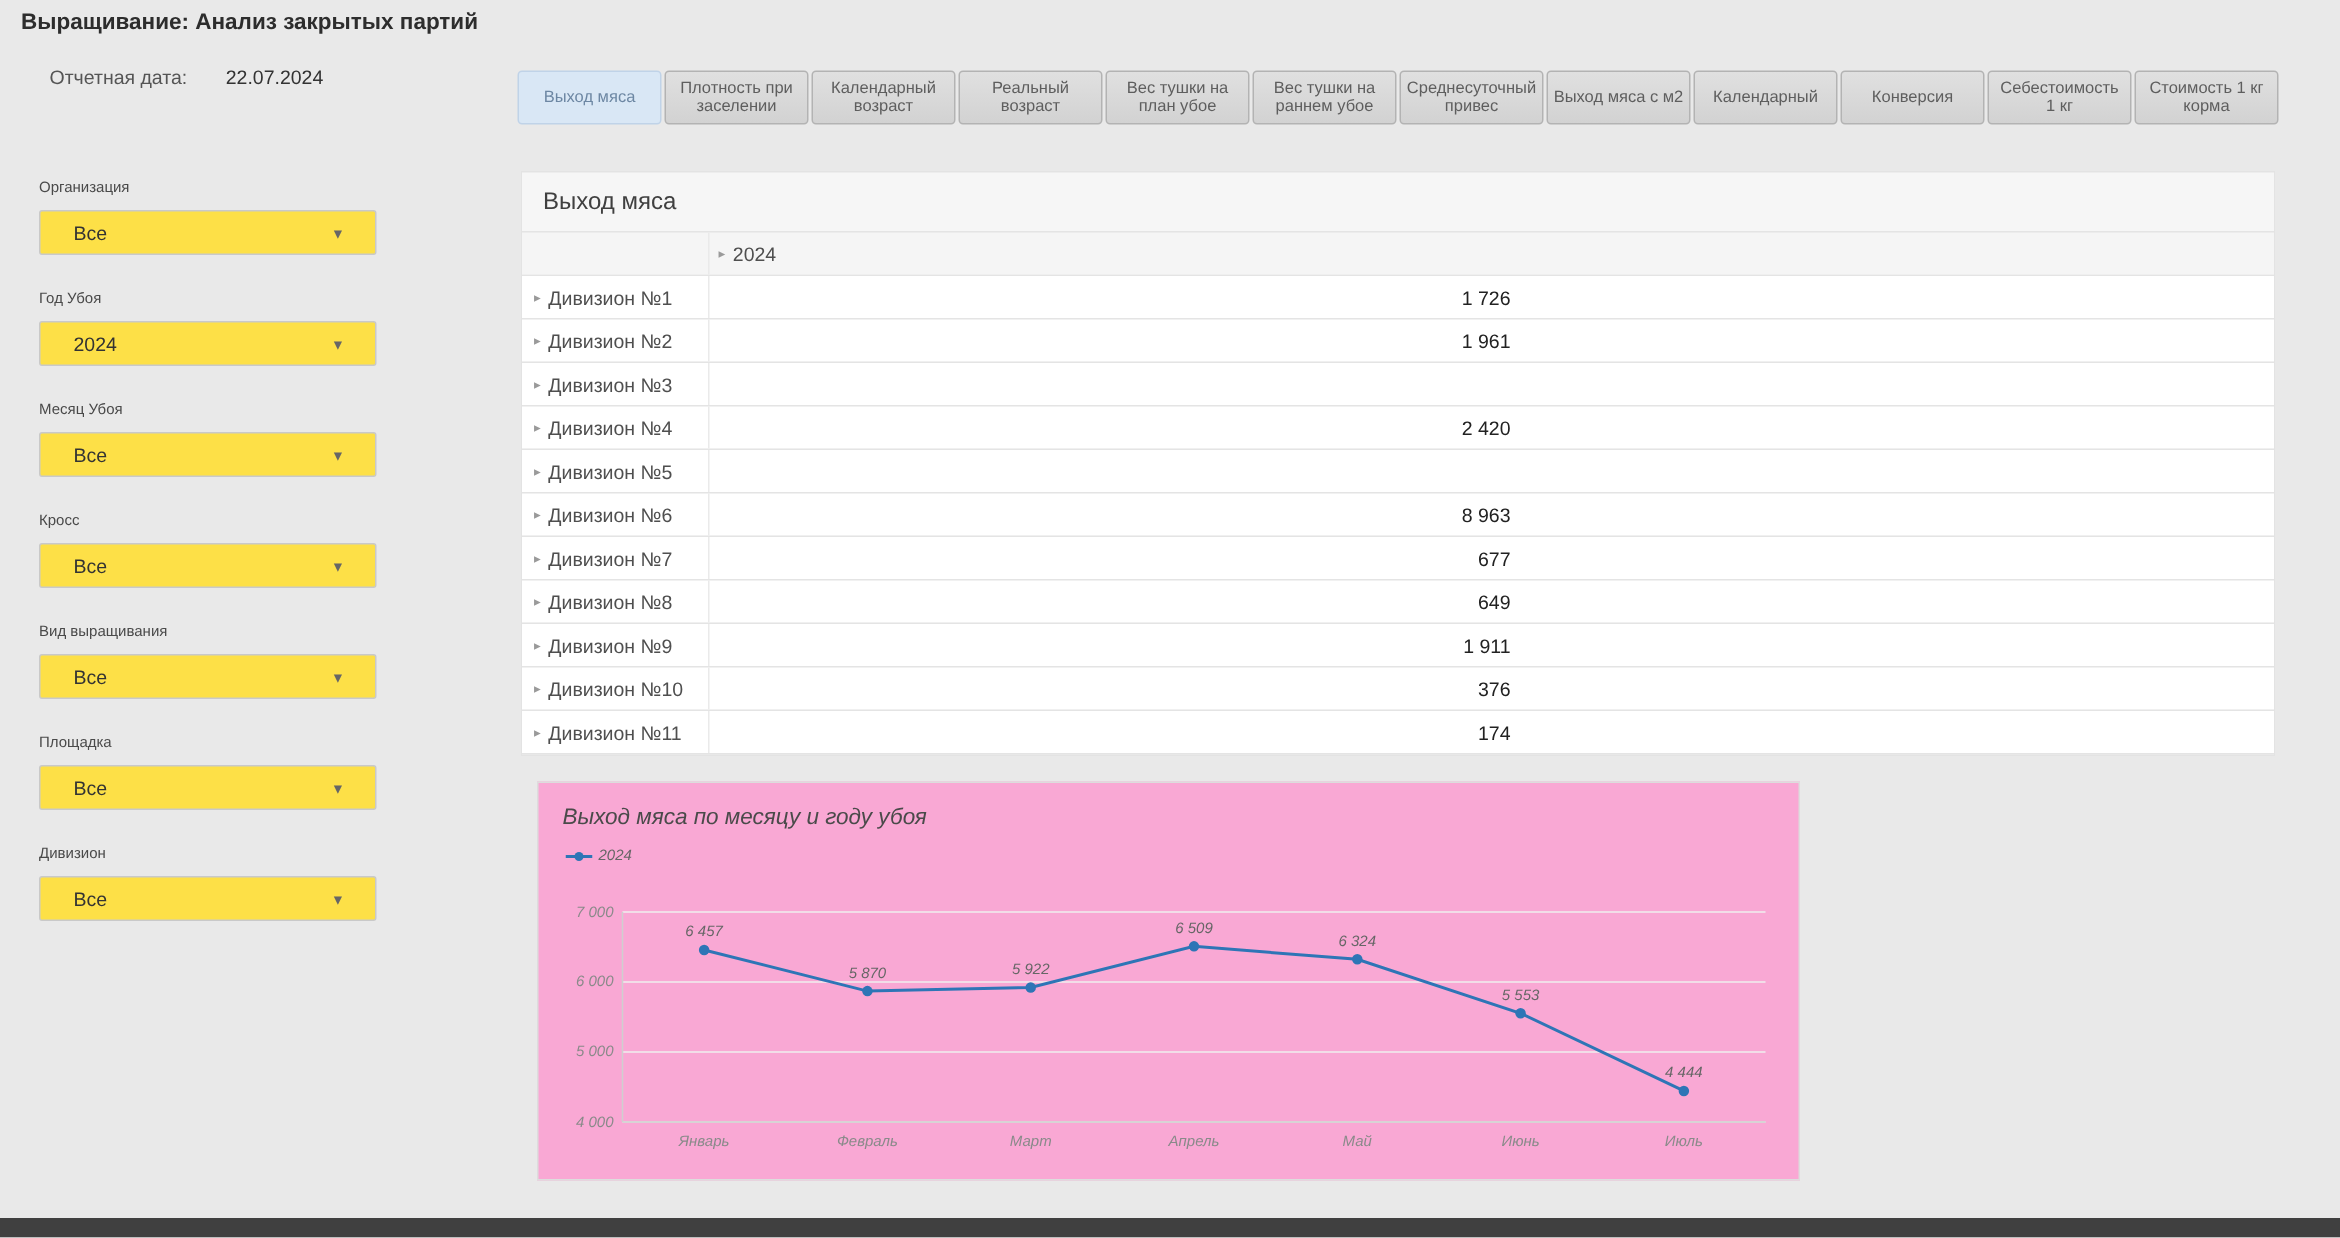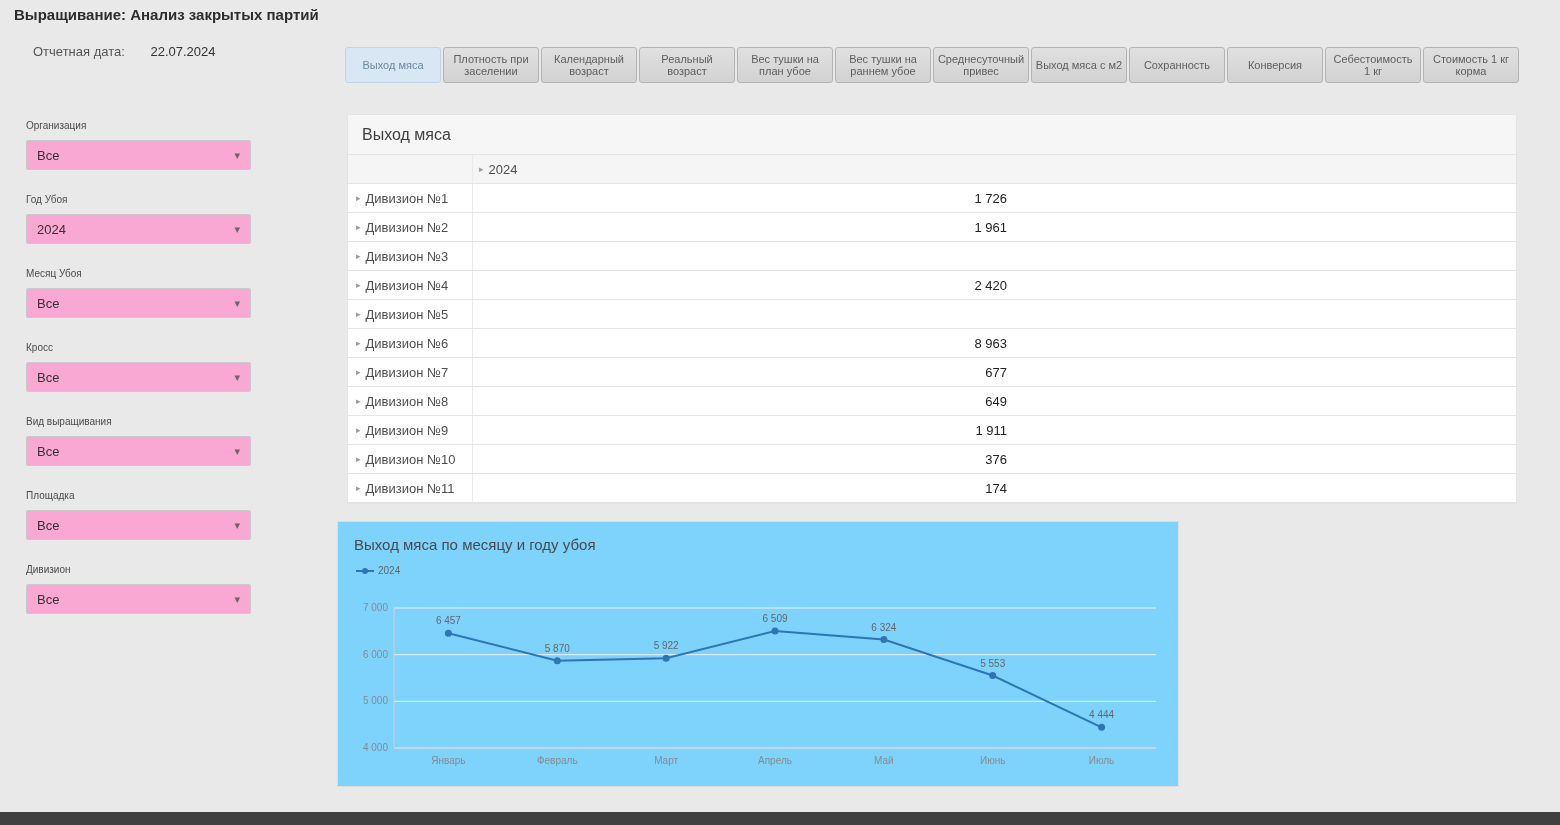--- a/index.html
+++ b/index.html
@@ -9,22 +9,22 @@
     background:#e9e9e9;
     font-family:"Liberation Sans", sans-serif;
   }
   .page-title { position:absolute; left:14px; top:6px; font-size:15px; font-weight:bold; color:#2d2d2d; }
   .report-date { position:absolute; left:33px; top:44px; font-size:13px; color:#555; }
   .rd-value { margin-left:22px; color:#333; }
 
   .filters { position:absolute; left:26px; top:120px; width:225px; }
   .filter-block { margin-bottom:24px; }
   .filter-label { font-size:10px; color:#4a4a4a; margin-bottom:9px; }
-  .filter-select { height:30px; background:#f9a8d4; border:1px solid #c9c9c9; border-radius:2px;
-    display:flex; align-items:center; justify-content:space-between; padding:0 10px;
+  .filter-select { height:30px; background:#fde047; border:1px solid #c9c9c9; border-radius:2px;
+    display:flex; align-items:center; justify-content:space-between; padding:0 22px;
     font-size:13px; color:#333; cursor:pointer; }
   .caret { color:#666; font-size:11px; }
 
   .tabs { position:absolute; left:345px; top:47px; display:flex; }
   .tab { width:96px; height:36px; margin-right:2px;
     background:linear-gradient(#e0e0e0,#d2d2d2); border:1px solid #b3b3b3; border-radius:3px;
     display:flex; align-items:center; justify-content:center; text-align:center;
     font-size:11px; line-height:12px; color:#5e5e5e; padding:2px 3px; cursor:pointer; }
   .tab.active { background:#d9e7f5; border-color:#c0d3e8; color:#6d87a3; }
 
@@ -33,21 +33,21 @@
   .ptable { border-bottom:1px solid #e4e4e4; }
   .trow { display:flex; height:29px; background:#ffffff; border-top:1px solid #e4e4e4; align-items:stretch; }
   .trow.thead { background:#f5f5f5; }
   .tcell { display:flex; align-items:center; font-size:13px; color:#4f4f4f; }
   .name-cell { width:125px; padding-left:8px; border-right:1px solid #eaeaea; cursor:pointer; }
   .year-cell { flex:1; padding-left:6px; cursor:pointer; }
   .value-cell { width:534px; justify-content:flex-end; color:#222; }
   .filler-cell { flex:1; }
   .expander { color:#9a9a9a; font-size:9px; margin-right:5px; }
 
-  .chart-panel { position:absolute; left:337px; top:521px; width:842px; height:266px; background:#7dd3fc; border:1px solid #dddddd; }
+  .chart-panel { position:absolute; left:358px; top:521px; width:842px; height:266px; background:#f9a8d4; border:1px solid #dddddd;font-style:italic; }
   .chart-title { font-size:15px; color:#4a4a4a; padding:14px 16px 6px; }
   .legend { display:flex; align-items:center; margin:6px 0 0 18px; }
   .legend-marker line { stroke:#2e75b6; stroke-width:2; }
   .legend-marker circle { fill:#2e75b6; }
   .legend-label { font-size:10px; color:#666; margin-left:4px; }
   #line-chart { position:absolute; left:10px; top:72px; }
   #line-chart .tick { font-size:10px; fill:#8a8a8a; font-family:"Liberation Sans", sans-serif; }
   #line-chart .plabel { font-size:10px; fill:#666; font-family:"Liberation Sans", sans-serif; }
 
   .bottom-bar { position:absolute; left:0; bottom:0; width:1560px; height:13px; background:#404040; }
@@ -149,21 +149,21 @@
 
     <div class="tab">
       <span>Среднесуточный привес</span>
     </div>
 
     <div class="tab">
       <span>Выход мяса с м2</span>
     </div>
 
     <div class="tab">
-      <span>Сохранность</span>
+      <span>Календарный</span>
     </div>
 
     <div class="tab">
       <span>Конверсия</span>
     </div>
 
     <div class="tab">
       <span>Себестоимость 1 кг</span>
     </div>
 

